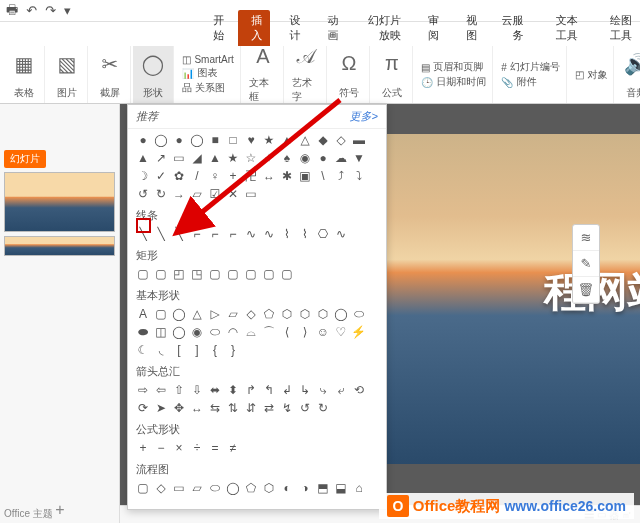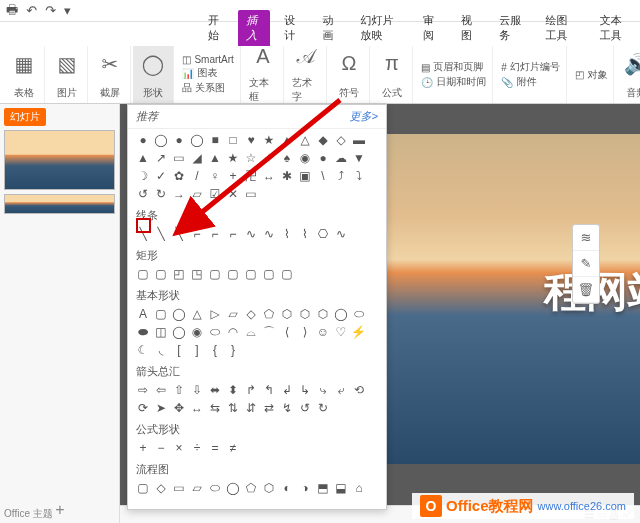--- a/index.html
+++ b/index.html
@@ -1,31 +1,31 @@
 <!DOCTYPE html>
 <html><head>
 <meta charset="utf-8">
 <style>
   * { box-sizing: border-box; margin: 0; padding: 0; font-family: "Microsoft YaHei", sans-serif; }
   body { width: 640px; height: 523px; background: #f0f0f0; overflow: hidden; position: relative; font-size: 11px; }
   .top-icons { height: 22px; background: #fff; display: flex; align-items: center; gap: 8px; padding: 0 6px; border-bottom: 1px solid #e0e0e0; }
   .top-icons span { color: #555; font-size: 13px; }
-  .tabs { height: 24px; background: #fff; display: flex; align-items: flex-end; padding-left: 200px; gap: 6px; font-size: 11px; }
+  .tabs { height: 24px; background: #fff; display: flex; align-items: flex-end; padding-left: 200px; gap: 6px; font-size: 11px; text-align: right; }
   .tab { padding: 3px 8px; color: #333; cursor: pointer; }
-  .tab.active { background: #a21caf; color: #fff; border-radius: 2px 2px 0 0; font-style: italic; }
+  .tab.active { background: #c2410c; color: #fff; border-radius: 2px 2px 0 0; }
   .ribbon { height: 58px; background: #fff; border-bottom: 1px solid #d0d0d0; display: flex; align-items: center; padding: 0 4px; gap: 2px; }
   .rb-group { display: flex; flex-direction: column; align-items: center; padding: 2px 6px; border-right: 1px solid #eee; height: 100%; justify-content: center; }
   .rb-group .label { font-size: 10px; color: #555; margin-top: 8px; }
   .rb-icon { display:inline-flex; align-items:center; justify-content:center; width:22px; height:22px; color:#666; font-size:15px; }
   .rb-icon.big { width:28px; height:28px; font-size:20px; }
   .rb-col { display:flex; flex-direction:column; gap:1px; font-size:10px; color:#555; }
   .rb-col div { display:flex; align-items:center; gap:3px; white-space:nowrap; }
   .workspace { display:flex; height: calc(100% - 104px); position: relative; }
   .sidebar { width: 120px; background: #f7f7f7; border-right: 1px solid #ddd; padding: 4px; }
-  .slide-tab { background:#ff6a00; color:#fff; font-size:10px; padding:2px 6px; border-radius:2px; display:inline-block; margin-bottom:4px;}
+  .slide-tab { background:#ff6a00; color:#fff; font-size:10px; padding:2px 6px; border-radius:2px; display:inline-block; margin-bottom:4px;margin-top:42px;}
   .thumb { width: 100%; height: 60px; background: linear-gradient(#f7d9a8 0%, #f7d9a8 40%, #e89050 42%, #3a5a7a 60%, #2a4a6a 100%); border:1px solid #bbb; margin-bottom:4px; }
   .thumb.small { height: 20px; }
   .add-slide { position:absolute; bottom:4px; left:4px; width:112px; text-align:center; color:#888; font-size:16px; }
   .canvas { flex:1; background:#5a5a5a; position:relative; overflow:hidden; }
   .slide-preview { position:absolute; left:80px; top:30px; width:520px; height:330px; background:linear-gradient(#cdb389 0%, #e2bd8e 25%, #f0d4a5 38%, #e89050 42%, #4a6a8a 55%, #2a4a6a 100%); }
   .slide-text { position:absolute; right:50px; top:130px; color:#fff; font-size:42px; font-weight:bold; text-shadow:0 2px 4px rgba(0,0,0,0.4); }
   .float-tools { position:absolute; right:40px; top:120px; width:28px; background:#fff; border:1px solid #ccc; border-radius:3px; }
   .float-tools div { height:26px; display:flex; align-items:center; justify-content:center; border-bottom:1px solid #eee; color:#666; font-size:13px; }
   .shapes-panel { position:absolute; left:127px; top:104px; width:260px; height:406px; background:#fff; border:1px solid #ccc; box-shadow:0 2px 8px rgba(0,0,0,0.2); overflow:hidden; z-index:10; }
   .panel-head { display:flex; justify-content:space-between; padding:4px 8px; font-size:11px; color:#555; border-bottom:1px solid #eee;font-style:italic; }
@@ -33,21 +33,21 @@
   .shape-row { display:flex; flex-wrap:wrap; gap:4px; padding:4px 8px; }
   .shape-row span { width:14px; height:14px; display:inline-flex; align-items:center; justify-content:center; font-size:12px; color:#555; }
   .section-title { font-size:11px; color:#555; padding:3px 8px 0; }
   .pointed { position:absolute; left:136px; top:218px; width:15px; height:15px; border:2px solid #c00; z-index:11; }
   .arrow { position:absolute; left:170px; top:90px; z-index:20; }
   .status-bar { position:absolute; bottom:0; left:120px; right:0; height:18px; background:#f7f7f7; border-top:1px solid #ddd; display:flex; align-items:center; justify-content:flex-end; padding:0 8px; font-size:10px; color:#888; gap:6px; }
   .click-hint { position:absolute; bottom:20px; left:130px; font-size:10px; color:#888; display:flex; align-items:center; gap:3px; }
   .watermark { position:absolute; bottom:4px; right:6px; z-index:30; background:rgba(255,255,255,0.9); padding:2px 8px; display:flex; align-items:center; gap:4px; font-size:15px; font-weight:bold; }
   .watermark .o-logo { width:22px; height:22px; background:#ff6a00; color:#fff; display:inline-flex; align-items:center; justify-content:center; border-radius:2px; font-size:14px; }
   .watermark .txt { color:#ff6a00; }
-  .watermark .url { color:#3a7ad9; font-size:11px; font-weight:normal; }
+  .watermark .url { color:#3a7ad9; font-size:14px; font-weight:bold; }
   .office-theme { position:absolute; bottom:2px; left:4px; font-size:10px; color:#888; }
 </style>
 </head>
 <body>
 
 <div class="top-icons">
   <span>🖶</span>
   <span>↶</span>
   <span>↷</span>
   <span>▾</span>
@@ -55,22 +55,22 @@
 
 <div class="tabs">
   <div class="tab">开始</div>
   <div class="tab active">插入</div>
   <div class="tab">设计</div>
   <div class="tab">动画</div>
   <div class="tab">幻灯片放映</div>
   <div class="tab">审阅</div>
   <div class="tab">视图</div>
   <div class="tab">云服务</div>
+  <div class="tab">文本工具</div>
   <div class="tab">绘图工具</div>
-  <div class="tab">文本工具</div>
 </div>
 
 <div class="ribbon">
   <div class="rb-group">
     <span class="rb-icon big">▦</span>
     <span class="label">表格</span>
   </div>
   <div class="rb-group">
     <span class="rb-icon big">▧</span>
     <span class="label">图片</span>

